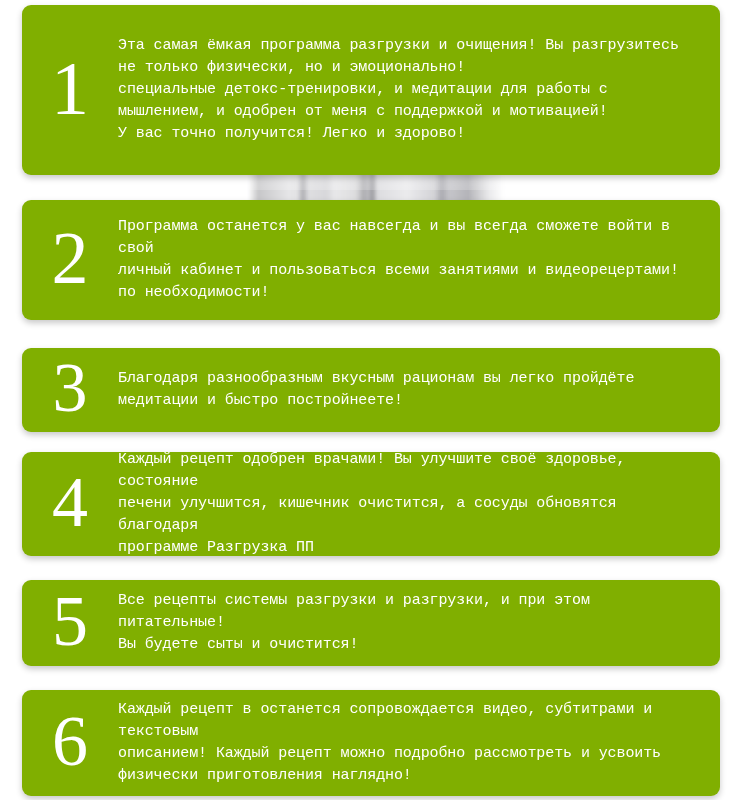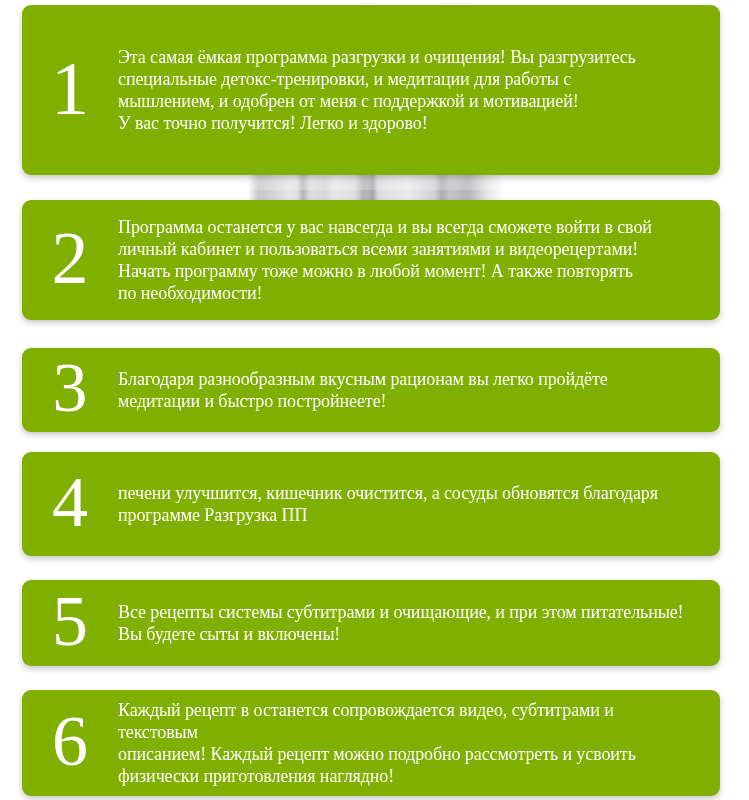--- a/index.html
+++ b/index.html
@@ -106,22 +106,22 @@
     line-height: 1;
     font-weight: 400;
     letter-spacing: 0;
     user-select: none;
     padding-bottom: 4px;
   }
 
   .card-text {
     flex: 1 1 auto;
     color: #ffffff;
-    font-family: Liberation Serif, serif;
-    font-size: 18px;
+    font-family: Liberation Mono, monospace;
+    font-size: 15px;
     line-height: 22px;
     padding-right: 26px;
     letter-spacing: -0.1px;
   }
   .card-text p {
     margin: 0;
   }
 
   
   #card-1 { top: 5px;   height: 170px; }
@@ -150,57 +150,58 @@
   <div class="veil-top"></div>
   <div class="veil-bottom"></div>
 </div>
 
 <div id="cards">
 
   <div class="card" id="card-1">
     <div class="card-number">1</div>
     <div class="card-text">
       <p>Эта самая ёмкая программа разгрузки и очищения! Вы разгрузитесь</p>
+      <p>не только физически, но и эмоционально!</p>
       <p>специальные детокс-тренировки, и медитации для работы с</p>
       <p>мышлением, и одобрен от меня с поддержкой и мотивацией!</p>
       <p>У вас точно получится! Легко и здорово!</p>
     </div>
   </div>
 
   <div class="card" id="card-2">
     <div class="card-number">2</div>
     <div class="card-text">
       <p>Программа останется у вас навсегда и вы всегда сможете войти в свой</p>
       <p>личный кабинет и пользоваться всеми занятиями и видеорецертами!</p>
-      <p>Начать программу тоже можно в любой момент! А также повторять</p>
       <p>по необходимости!</p>
     </div>
   </div>
 
   <div class="card" id="card-3">
     <div class="card-number">3</div>
     <div class="card-text">
       <p>Благодаря разнообразным вкусным рационам вы легко пройдёте</p>
       <p>медитации и быстро постройнеете!</p>
     </div>
   </div>
 
   <div class="card" id="card-4">
     <div class="card-number">4</div>
     <div class="card-text">
+      <p>Каждый рецепт одобрен врачами! Вы улучшите своё здоровье, состояние</p>
       <p>печени улучшится, кишечник очистится, а сосуды обновятся благодаря</p>
       <p>программе Разгрузка ПП</p>
     </div>
   </div>
 
   <div class="card" id="card-5">
     <div class="card-number">5</div>
     <div class="card-text">
-      <p>Все рецепты системы субтитрами и очищающие, и при этом питательные!</p>
-      <p>Вы будете сыты и включены!</p>
+      <p>Все рецепты системы разгрузки и разгрузки, и при этом питательные!</p>
+      <p>Вы будете сыты и очистится!</p>
     </div>
   </div>
 
   <div class="card" id="card-6">
     <div class="card-number">6</div>
     <div class="card-text">
       <p>Каждый рецепт в останется сопровождается видео, субтитрами и текстовым</p>
       <p>описанием! Каждый рецепт можно подробно рассмотреть и усвоить</p>
       <p>физически приготовления наглядно!</p>
     </div>

